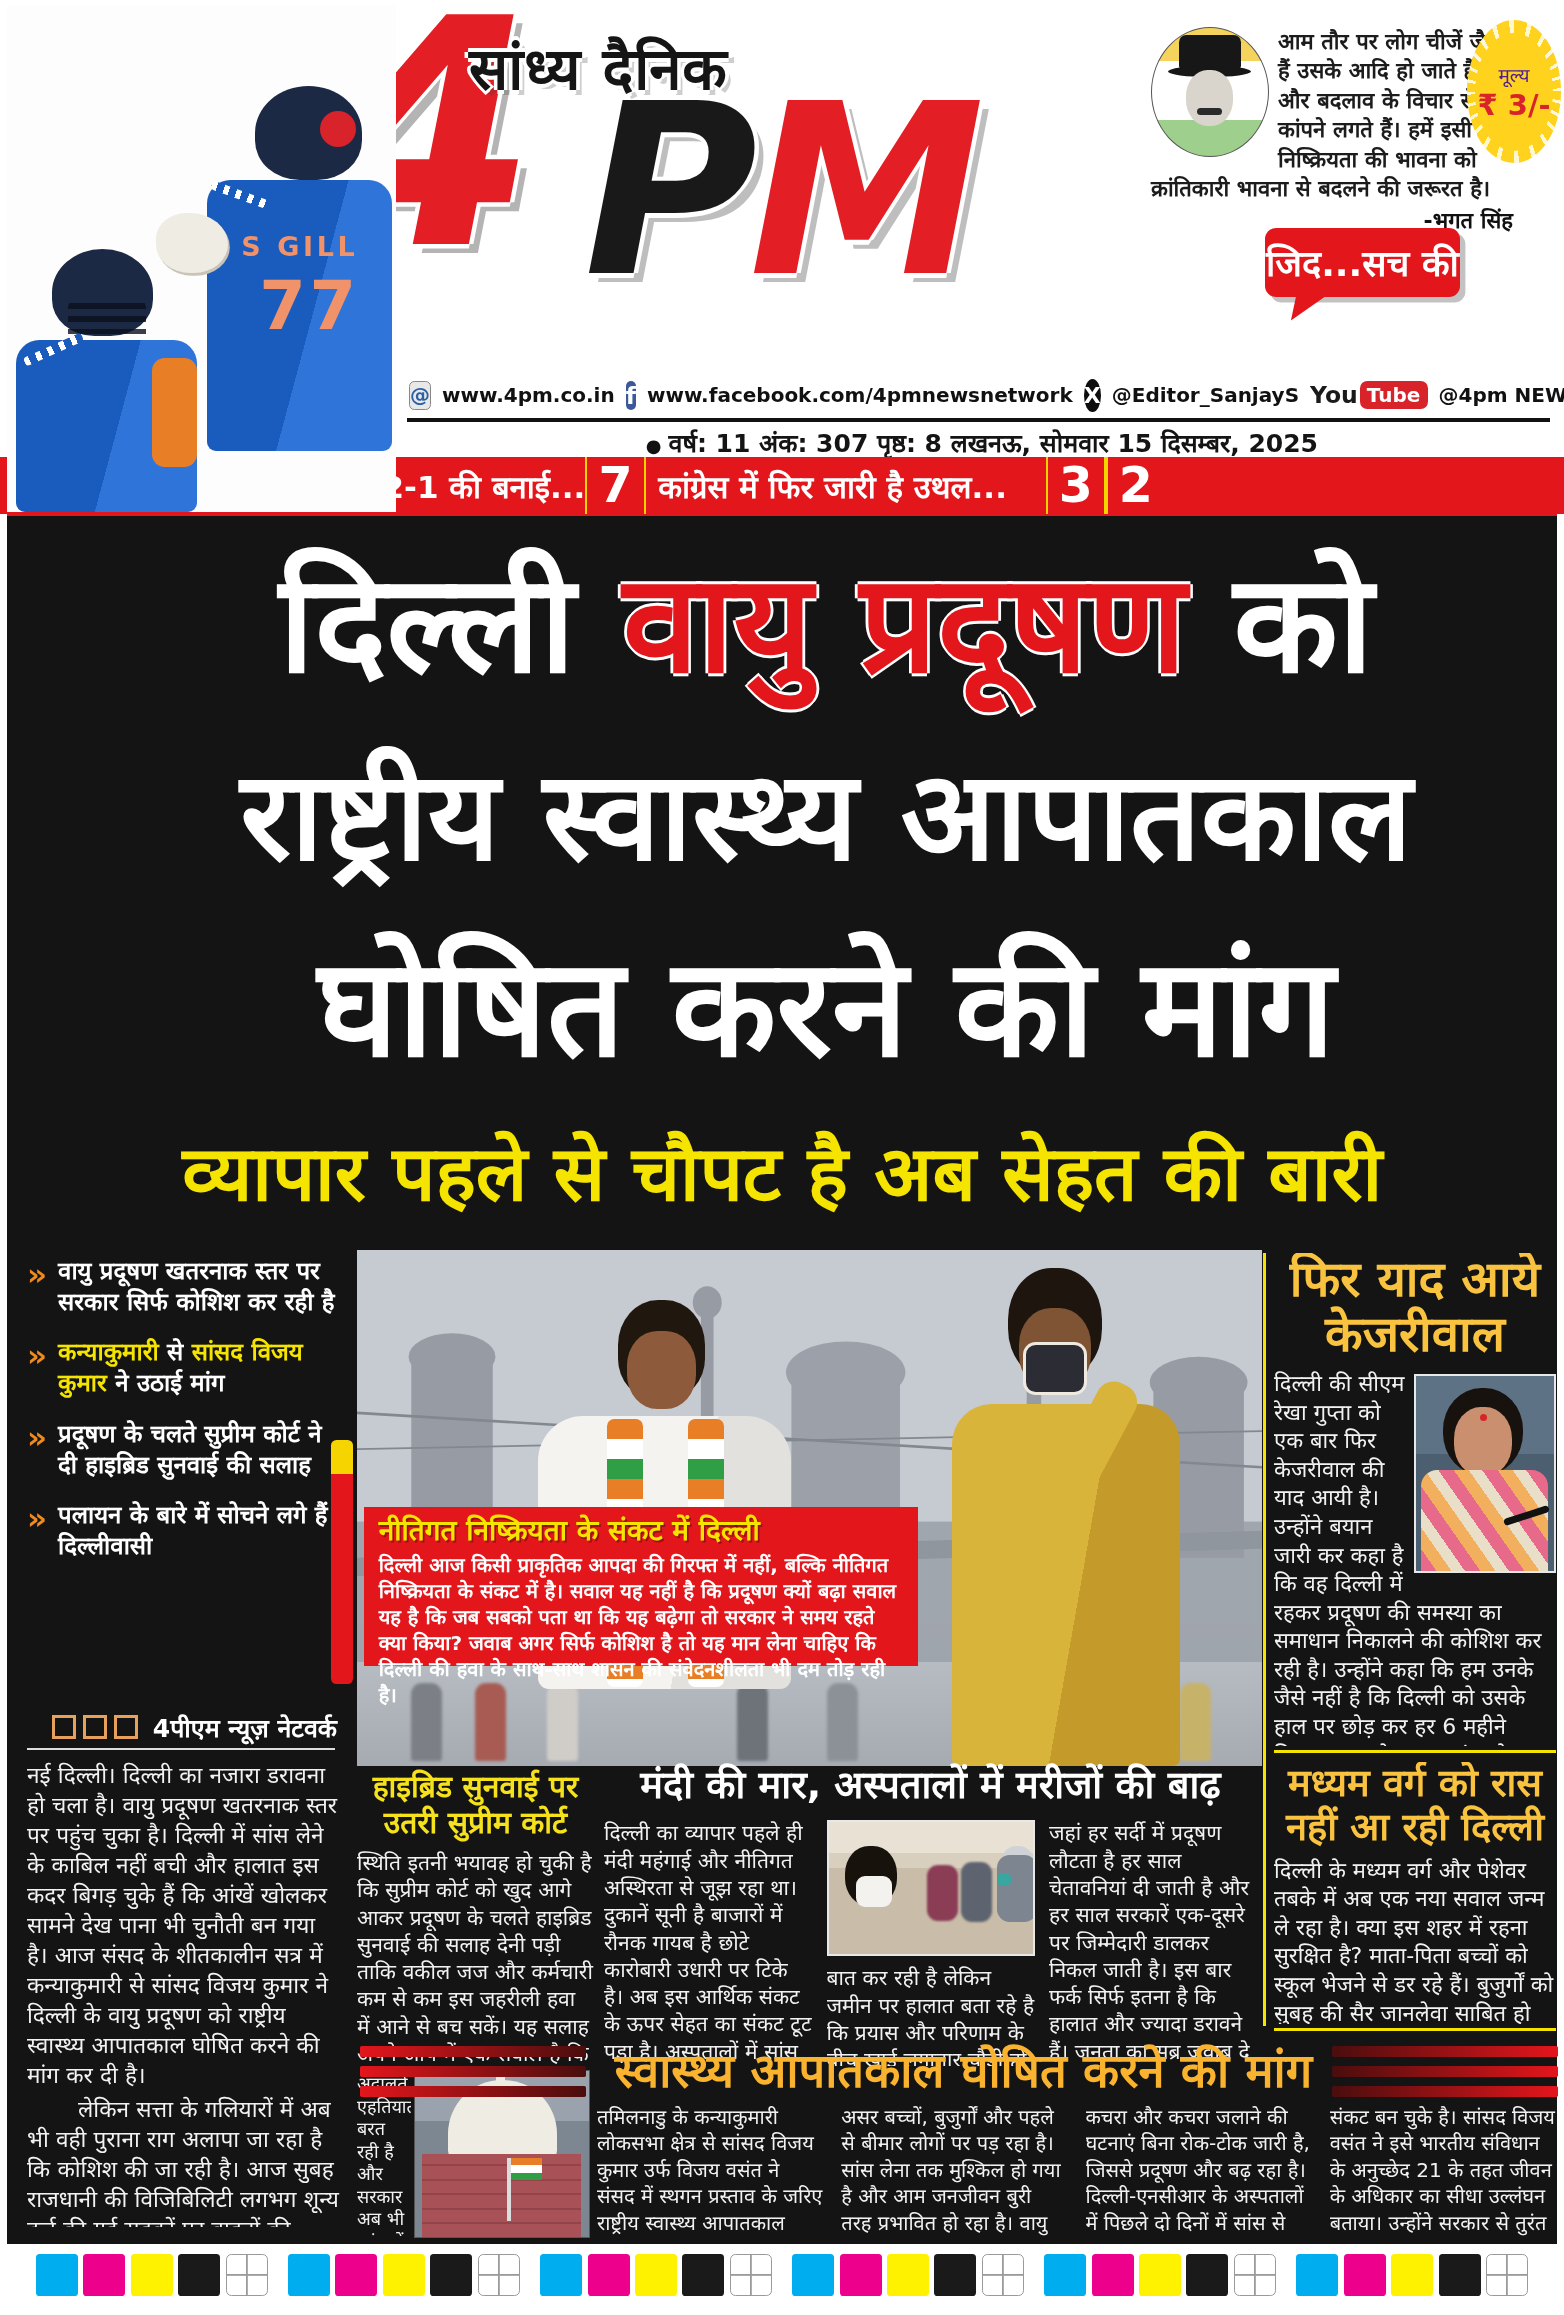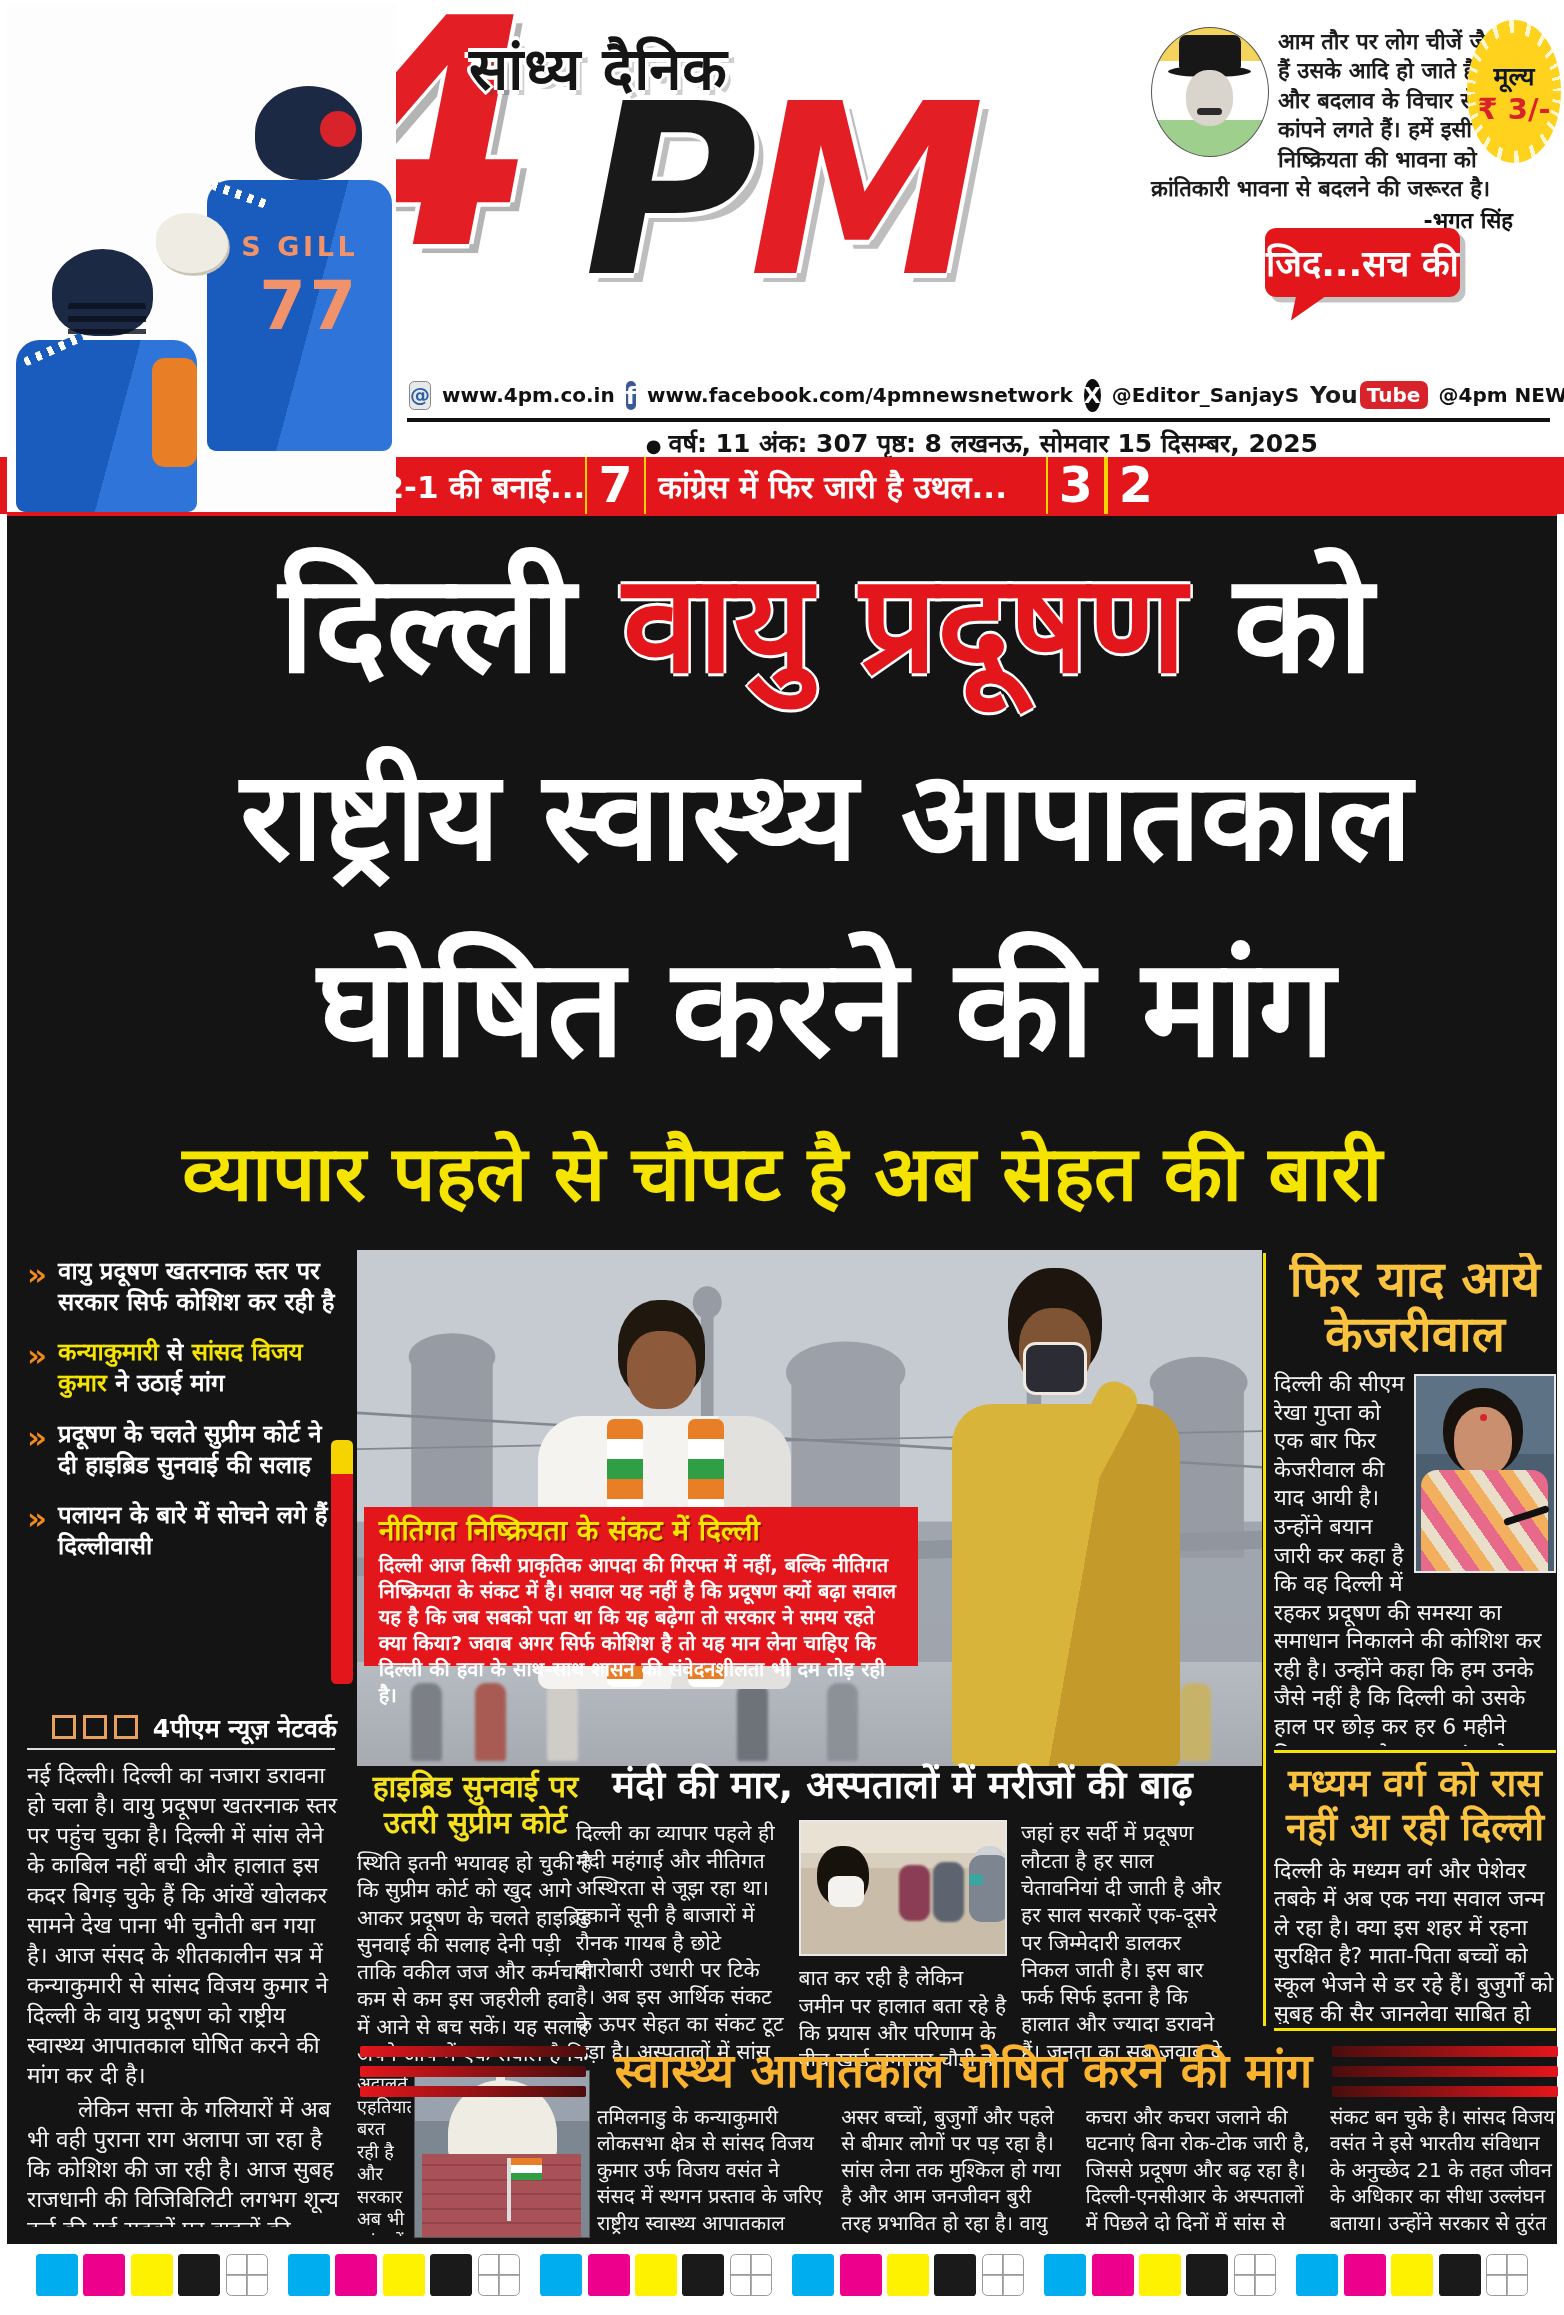--- a/index.html
+++ b/index.html
@@ -30,21 +30,21 @@
     background:linear-gradient(180deg,#f4d45c 0 26%,#ffffff 26% 72%,#9fcf8d 72% 100%);position:relative;}
   .hat{position:absolute;left:27px;top:7.2px;width:62px;height:34px;background:#171717;border-radius:7.2px 7.2px 3.6px 3.6px;}
   .hat-brim{position:absolute;left:16.3px;top:38px;width:83px;height:11px;background:#171717;border-radius:50%;}
   .bface{position:absolute;left:34px;top:42px;width:47px;height:56px;background:#d9d4cc;border-radius:46%;}
   .bmust{position:absolute;left:45px;top:80px;width:25px;height:7.2px;background:#2a2a2a;border-radius:3.6px;}
   .quote-text{font-size:22px;font-weight:700;line-height:1.34;color:#1c1c1c;}
   .quote-author{text-align:right;font-size:22px;font-weight:800;color:#111;}
   .price{left:1467px;top:20px;width:94px;height:143px;z-index:2;background:repeating-conic-gradient(#ffd21e 0 11deg,#fff6d2 11deg 15deg);
     border-radius:50%;display:flex;flex-direction:column;align-items:center;justify-content:center;}
   .price-inner{width:78px;height:118px;background:#ffd21e;border-radius:50%;display:flex;flex-direction:column;align-items:center;justify-content:center;}
-  .price-label{font-size:25px;font-weight:700;color:#0f172a;}
+  .price-label{font-size:19px;font-weight:400;color:#4c1d95;}
   .price-value{font-size:29px;font-weight:800;color:#d8232a;}
   .bubble{left:1265px;top:228px;width:195px;height:69px;background:#e3161c;border-radius:11px;z-index:3;
     display:flex;align-items:center;justify-content:center;box-shadow:5.4px 5.4px 0 rgba(80,80,80,.35);}
   .bubble-text{color:#fff;font-size:36px;font-weight:800;}
   .bubble-tail{left:1294px;top:291px;width:0;height:0;border-left:31px solid #e3161c;border-bottom:33px solid transparent;z-index:3;
     transform:rotate(12deg);}
   .socialbar{left:409px;top:376px;right:14.5px;height:38px;display:flex;align-items:center;gap:11px;z-index:2;}
   .soc-text{font-size:20px;font-weight:700;color:#111;white-space:nowrap;}
   .at-icon{width:31px;height:27px;background:#e8e8e8;border:1.8px solid #888;border-radius:5.4px;display:flex;align-items:center;justify-content:center;
     font-size:20px;font-weight:800;color:#2b5fa3;}
@@ -127,21 +127,21 @@
   .hybrid h2{margin:0;text-align:center;color:#f5e11c;font-size:30px;line-height:1.2;font-weight:800;}
   .hybrid-body{margin-top:9px;color:#f2f2f2;font-size:21px;line-height:1.3;height:215px;overflow:hidden;}
   .hybrid-narrow{left:357px;top:2073px;width:54px;height:163px;color:#f2f2f2;font-size:18px;line-height:1.25;overflow:hidden;}
   .sc-photo{left:414px;top:2070px;width:174px;height:166px;background:linear-gradient(180deg,#9aa3ad 0 30%,#7d8791 30% 100%);overflow:hidden;border:1.8px solid #555;}
   .sc-dome{position:absolute;left:33px;top:9px;width:109px;height:78px;background:#efece4;border-radius:54px 54px 7.2px 7.2px;}
   .sc-spire{position:absolute;left:81px;top:0px;width:9px;height:14.5px;background:#efece4;}
   .sc-body{position:absolute;left:7.2px;top:83px;width:159px;height:83px;background:repeating-linear-gradient(0deg,#a85156 0 12.7px,#93444a 12.7px 14.5px);}
   .sc-flag{position:absolute;left:96px;top:87px;width:31px;height:22px;background:linear-gradient(180deg,#e87f27 0 33%,#fff 33% 66%,#2f9e44 66% 100%);}
   .sc-pole{position:absolute;left:92px;top:87px;width:3.6px;height:63px;background:#ddd;}
   
-  .mandi{left:576px;top:1764px;width:653px;}
+  .mandi{left:604px;top:1764px;width:653px;}
   .mandi h2{margin:0;color:#fff;font-size:38px;line-height:1.15;font-weight:800;white-space:nowrap;text-align:center;}
   .mandi-cols{display:flex;gap:14.5px;margin-top:12.7px;}
   .mandi-col{flex:1;color:#f2f2f2;font-size:21px;line-height:1.3;height:246px;overflow:hidden;}
   .hosp{width:100%;height:136px;border:2.7px solid #e8e8e8;box-sizing:border-box;position:relative;overflow:hidden;
     background:linear-gradient(180deg,#d9cfbf 0 35%,#c9bca8 35% 100%);}
   .hp-win{position:absolute;left:0;top:0;width:100%;height:31px;background:#e9e2d4;}
   .hp-kid-hair{position:absolute;left:16.3px;top:23.5px;width:52px;height:60px;background:#18120c;border-radius:46%;}
   .hp-kid-mask{position:absolute;left:27px;top:54px;width:36px;height:31px;background:#f4f2ee;border-radius:9px;}
   .hp-p1{position:absolute;left:98px;top:43px;width:31px;height:56px;background:#8a3d55;border-radius:11px;filter:blur(0.9px);}
   .hp-p2{position:absolute;left:132px;top:40px;width:31px;height:60px;background:#5d6470;border-radius:11px;filter:blur(0.9px);}

